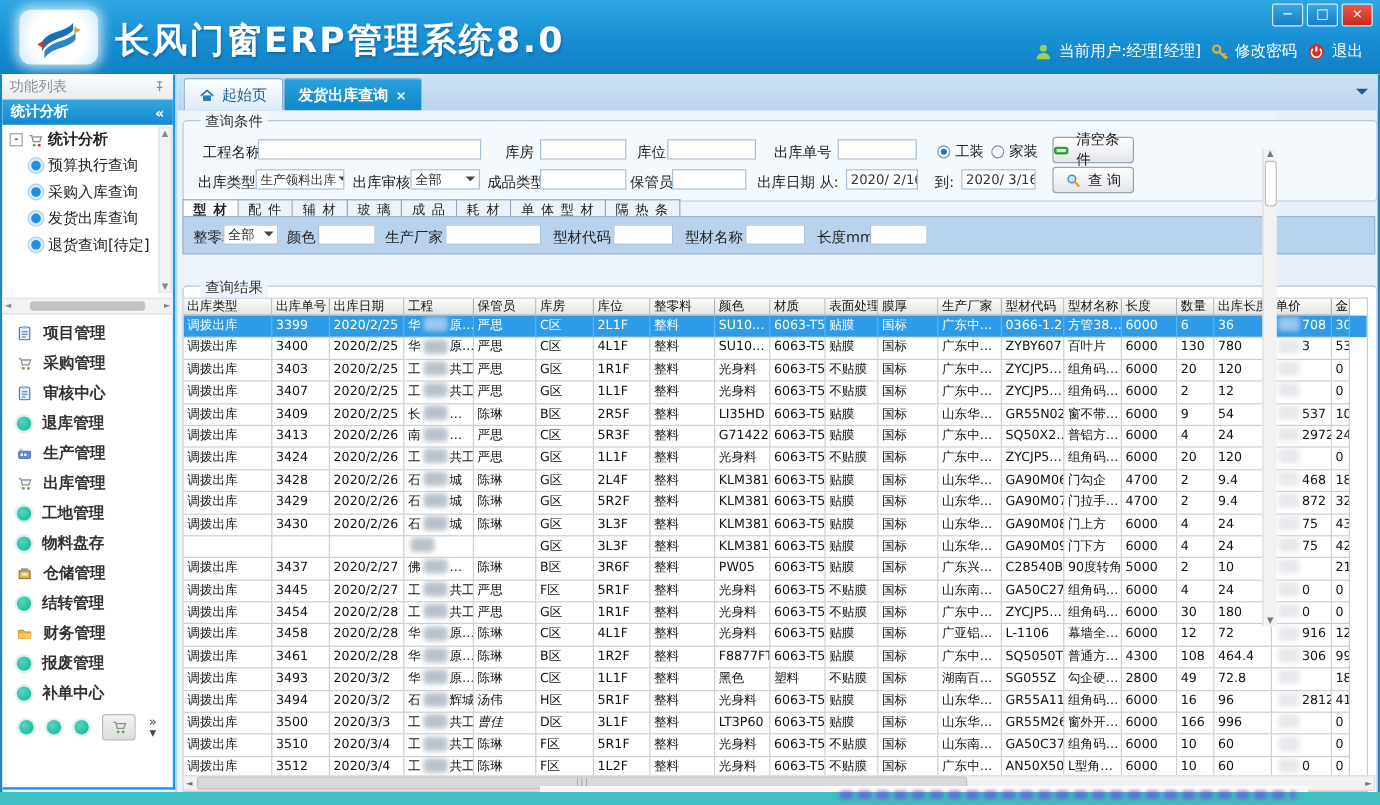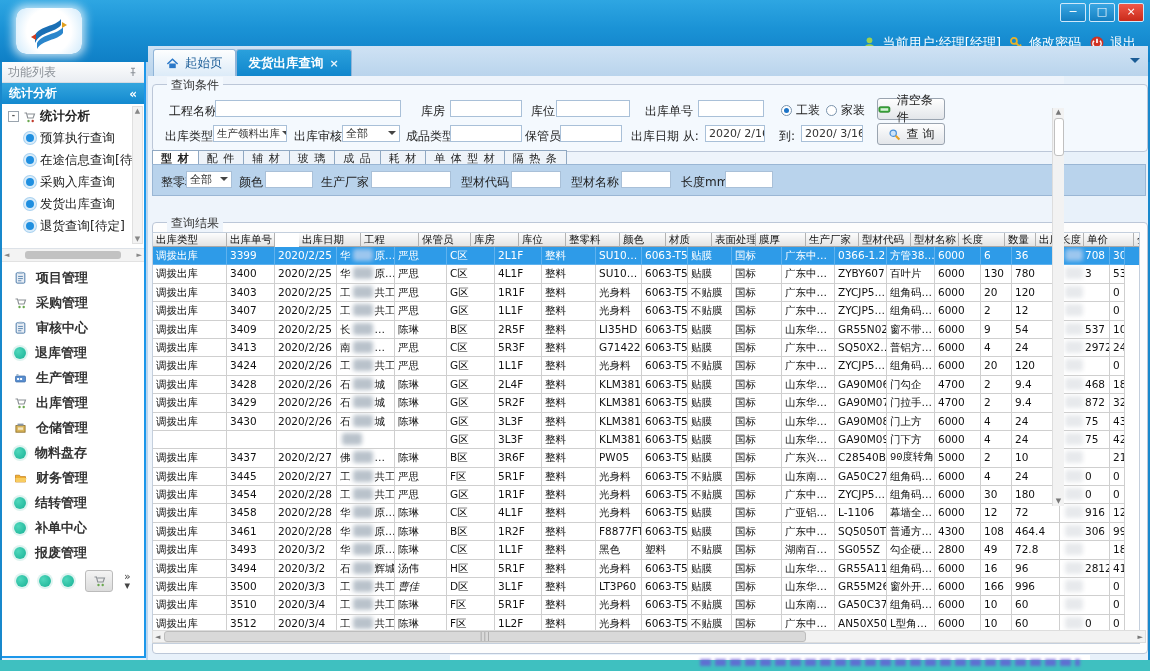--- a/index.html
+++ b/index.html
@@ -46,21 +46,21 @@
   .hthumb{height:8px;background:#c2c2c2;border-radius:3px;flex:1;margin:0 4px;max-width:96px;}
   .menu{padding-top:3px;}
   .menu-item{display:flex;align-items:center;gap:9px;height:25px;padding-left:12px;font-size:13px;font-weight:bold;color:#333;cursor:pointer;white-space:nowrap;}
   .dot-teal{width:12px;height:12px;border-radius:50%;background:radial-gradient(circle at 35% 35%,#4fd8bc,#17b094);box-shadow:0 0 0 2px #dff3f0;flex:0 0 auto;}
   .menu-item svg{flex:0 0 auto;}
   .side-footer{display:flex;align-items:center;gap:11px;padding:5px 0 0 14px;}
   .side-footer .more{font-size:11px;color:#444;line-height:9px;text-align:center;cursor:pointer;}
   .cartbtn{width:26px;height:20px;background:linear-gradient(#f4f4f4,#dcdcdc);border:1px solid #bbb;border-radius:3px;
     display:flex;align-items:center;justify-content:center;cursor:pointer;}
   
-  .main{left:148px;top:46px;width:916px;height:598px;background:#eef4fb;}
+  .main{left:148px;top:62px;width:916px;height:598px;background:#eef4fb;}
   .tabbar{position:absolute;left:0;top:0;width:1000px;height:30px;background:linear-gradient(#cfe2f4,#b9d4ec);
     display:flex;align-items:flex-end;padding-left:5px;box-sizing:border-box;}
   .tab{height:26px;display:flex;align-items:center;gap:6px;padding:0 12px;font-size:12.5px;
     border:1px solid #8fb4d8;border-bottom:none;border-radius:3px 3px 0 0;cursor:pointer;}
   .tab.home{background:linear-gradient(#fdfefe,#dcebf8);color:#1a5c96;}
   .tab.active{background:linear-gradient(#2aa0dc,#1187cd);color:#fff;font-weight:bold;}
   .tab .close{font-size:11px;color:#e8f4fd;cursor:pointer;}
   .tab-dd{position:absolute;right:8px;top:12px;width:0;height:0;border:5px solid transparent;border-top-color:#1a5c96;cursor:pointer;}
   
   .groupbox{position:absolute;border:1px solid #bcc7d8;border-radius:4px;background:#f4f9fe;}
@@ -108,20 +108,21 @@
 
 <div class="abs titlebar">
   <div class="abs logo-box">
     <svg width="44" height="36" viewBox="0 0 44 36">
       <path d="M8 22 C14 12,28 14,34 6 L34 12 C28 20,14 18,8 30 Z" fill="#1a6fb5"></path>
       <path d="M10 30 C16 20,30 22,36 14 L36 20 C30 28,16 26,10 36 Z" fill="#2a86cc"></path>
       <path d="M4 24 L9 21 L9 27 Z" fill="#d23c1e"></path>
       <path d="M40 12 L35 9 L35 15 Z" fill="#e0a020"></path>
     </svg>
   </div>
+  <div class="abs app-title">长风门窗ERP管理系统8.0</div>
   <div class="abs winbtns">
     <div class="winbtn">−</div>
     <div class="winbtn">□</div>
     <div class="winbtn close">×</div>
   </div>
   <div class="abs userbar">
     <span class="grp">
       <svg width="15" height="15" viewBox="0 0 14 14">
         <circle cx="7" cy="4" r="2.7" fill="#9ed14f"></circle>
         <path d="M1.8 12.5c0-3.2 2.3-4.8 5.2-4.8s5.2 1.6 5.2 4.8z" fill="#9ed14f"></path>
@@ -170,24 +171,20 @@
       </svg>
       <span>统计分析</span>
     </div>
     <div id="tree-items">
         <div class="tree-item">
           <span class="bullet"></span>
           <span>预算执行查询</span>
         </div>
         <div class="tree-item">
           <span class="bullet"></span>
-          <span>在途信息查询[待</span>
-        </div>
-        <div class="tree-item">
-          <span class="bullet"></span>
           <span>采购入库查询</span>
         </div>
         <div class="tree-item">
           <span class="bullet"></span>
           <span>发货出库查询</span>
         </div>
         <div class="tree-item">
           <span class="bullet"></span>
           <span>退货查询[待定]</span>
         </div>
@@ -252,53 +249,57 @@
         <span style="display: flex;">
           <svg width="13" height="12" viewBox="0 0 12 12">
             <path d="M1 2h2l1.2 5h5.4L11 3H4" fill="none" stroke="#8a8f94" stroke-width="1.1"></path>
             <circle cx="5" cy="10" r="1.2" fill="#6aa84f"></circle>
             <circle cx="9.2" cy="10" r="1.2" fill="#6aa84f"></circle>
           </svg>
         </span>
         <span>出库管理</span>
       </div>
       <div class="menu-item">
+        <span class="dot-teal"></span>
+        <span>工地管理</span>
+      </div>
+      <div class="menu-item">
+        <span class="dot-teal"></span>
+        <span>物料盘存</span>
+      </div>
+      <div class="menu-item">
         <span style="display: flex;">
           <svg width="13" height="12" viewBox="0 0 12 12">
             <rect x="1.4" y="3.6" width="9.2" height="6.6" fill="#d8b45a" stroke="#8a6a20" stroke-width="0.8"></rect>
             <rect x="3" y="1.6" width="6" height="2" fill="#8a98a8"></rect>
             <rect x="3.4" y="5.4" width="5.2" height="2.4" fill="#f4e6c2"></rect>
           </svg>
         </span>
         <span>仓储管理</span>
       </div>
       <div class="menu-item">
         <span class="dot-teal"></span>
-        <span>物料盘存</span>
+        <span>结转管理</span>
       </div>
       <div class="menu-item">
         <span style="display: flex;">
           <svg width="13" height="12" viewBox="0 0 12 12">
             <path d="M1 3.2h4l1 1.4h5V10H1z" fill="#f0b030" stroke="#c07818" stroke-width="0.7"></path>
             <path d="M1 6h11l-1 4H1z" fill="#f8cc60"></path>
           </svg>
         </span>
         <span>财务管理</span>
       </div>
       <div class="menu-item">
         <span class="dot-teal"></span>
-        <span>结转管理</span>
+        <span>报废管理</span>
       </div>
       <div class="menu-item">
         <span class="dot-teal"></span>
         <span>补单中心</span>
-      </div>
-      <div class="menu-item">
-        <span class="dot-teal"></span>
-        <span>报废管理</span>
       </div>
     </div>
   <div class="side-footer">
     <span class="dot-teal"></span>
     <span class="dot-teal"></span>
     <span class="dot-teal"></span>
     <span class="cartbtn">
       <svg width="13" height="12" viewBox="0 0 12 12">
         <path d="M1 2h2l1.2 5h5.4L11 3H4" fill="none" stroke="#8a8f94" stroke-width="1.1"></path>
         <circle cx="5" cy="10" r="1.2" fill="#6aa84f"></circle>
@@ -413,21 +414,21 @@
     <div class="tbox" style="left:572px;top:6px;width:48px;"></div>
   </div>
 
   <div class="groupbox" style="left:4px;top:176px;width:994px;height:430px;background:#fdfdfd;">
     <div class="gb-label" style="background:#eef4fb;">查询结果</div>
   </div>
   <div class="grid">
     <div class="ghead" id="grid-header">
         <div class="gh" style="width: 74px; flex: 0 0 74px;">出库类型</div>
         <div class="gh" style="width: 48px; flex: 0 0 48px;">出库单号</div>
-        <div class="gh" style="width: 62px; flex: 0 0 62px; margin-left: 24px;">出库日期</div>
+        <div class="gh" style="width: 62px; flex: 0 0 62px;">出库日期</div>
         <div class="gh" style="width: 58px; flex: 0 0 58px;">工程</div>
         <div class="gh" style="width: 52px; flex: 0 0 52px;">保管员</div>
         <div class="gh" style="width: 48px; flex: 0 0 48px;">库房</div>
         <div class="gh" style="width: 47px; flex: 0 0 47px;">库位</div>
         <div class="gh" style="width: 54px; flex: 0 0 54px;">整零料</div>
         <div class="gh" style="width: 46px; flex: 0 0 46px;">颜色</div>
         <div class="gh" style="width: 46px; flex: 0 0 46px;">材质</div>
         <div class="gh" style="width: 44px; flex: 0 0 44px;">表面处理</div>
         <div class="gh" style="width: 50px; flex: 0 0 50px;">膜厚</div>
         <div class="gh" style="width: 53px; flex: 0 0 53px;">生产厂家</div>
@@ -690,21 +691,21 @@
           <div class="gc" style="width: 52px; flex: 0 0 52px;">陈琳</div>
           <div class="gc" style="width: 48px; flex: 0 0 48px;">B区</div>
           <div class="gc" style="width: 47px; flex: 0 0 47px;">3R6F</div>
           <div class="gc" style="width: 54px; flex: 0 0 54px;">整料</div>
           <div class="gc" style="width: 46px; flex: 0 0 46px;">PW05</div>
           <div class="gc" style="width: 46px; flex: 0 0 46px;">6063-T5</div>
           <div class="gc" style="width: 44px; flex: 0 0 44px;">贴膜</div>
           <div class="gc" style="width: 50px; flex: 0 0 50px;">国标</div>
           <div class="gc" style="width: 53px; flex: 0 0 53px;">广东兴…</div>
           <div class="gc" style="width: 52px; flex: 0 0 52px;">C28540B</div>
-          <div class="gc" style="width: 48px; flex: 0 0 48px; font-family: Liberation Mono, monospace;">90度转角</div>
+          <div class="gc" style="width: 48px; flex: 0 0 48px;">90度转角</div>
           <div class="gc" style="width: 46px; flex: 0 0 46px;">5000</div>
           <div class="gc" style="width: 31px; flex: 0 0 31px;">2</div>
           <div class="gc" style="width: 48px; flex: 0 0 48px;">10</div>
           <div class="gc" style="width: 50px; flex: 0 0 50px;"><span class="blur light" style="width: 18px;"></span><span></span></div>
           <div class="gc" style="width: 15px; flex: 0 0 15px;">216</div>
         </div>
         <div class="grow">
           <div class="gc" style="width: 74px; flex: 0 0 74px;">调拨出库</div>
           <div class="gc" style="width: 48px; flex: 0 0 48px;">3445</div>
           <div class="gc" style="width: 62px; flex: 0 0 62px;">2020/2/27</div>

